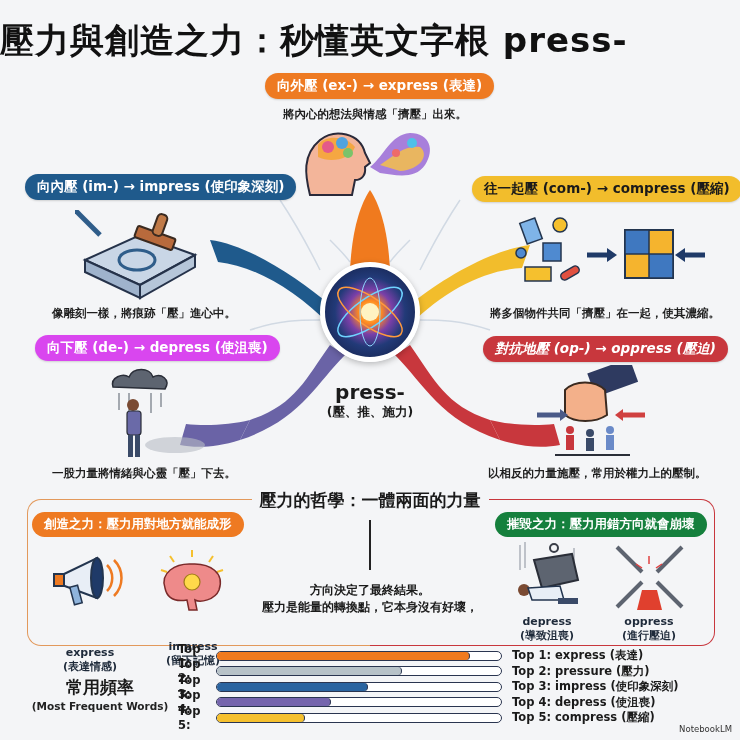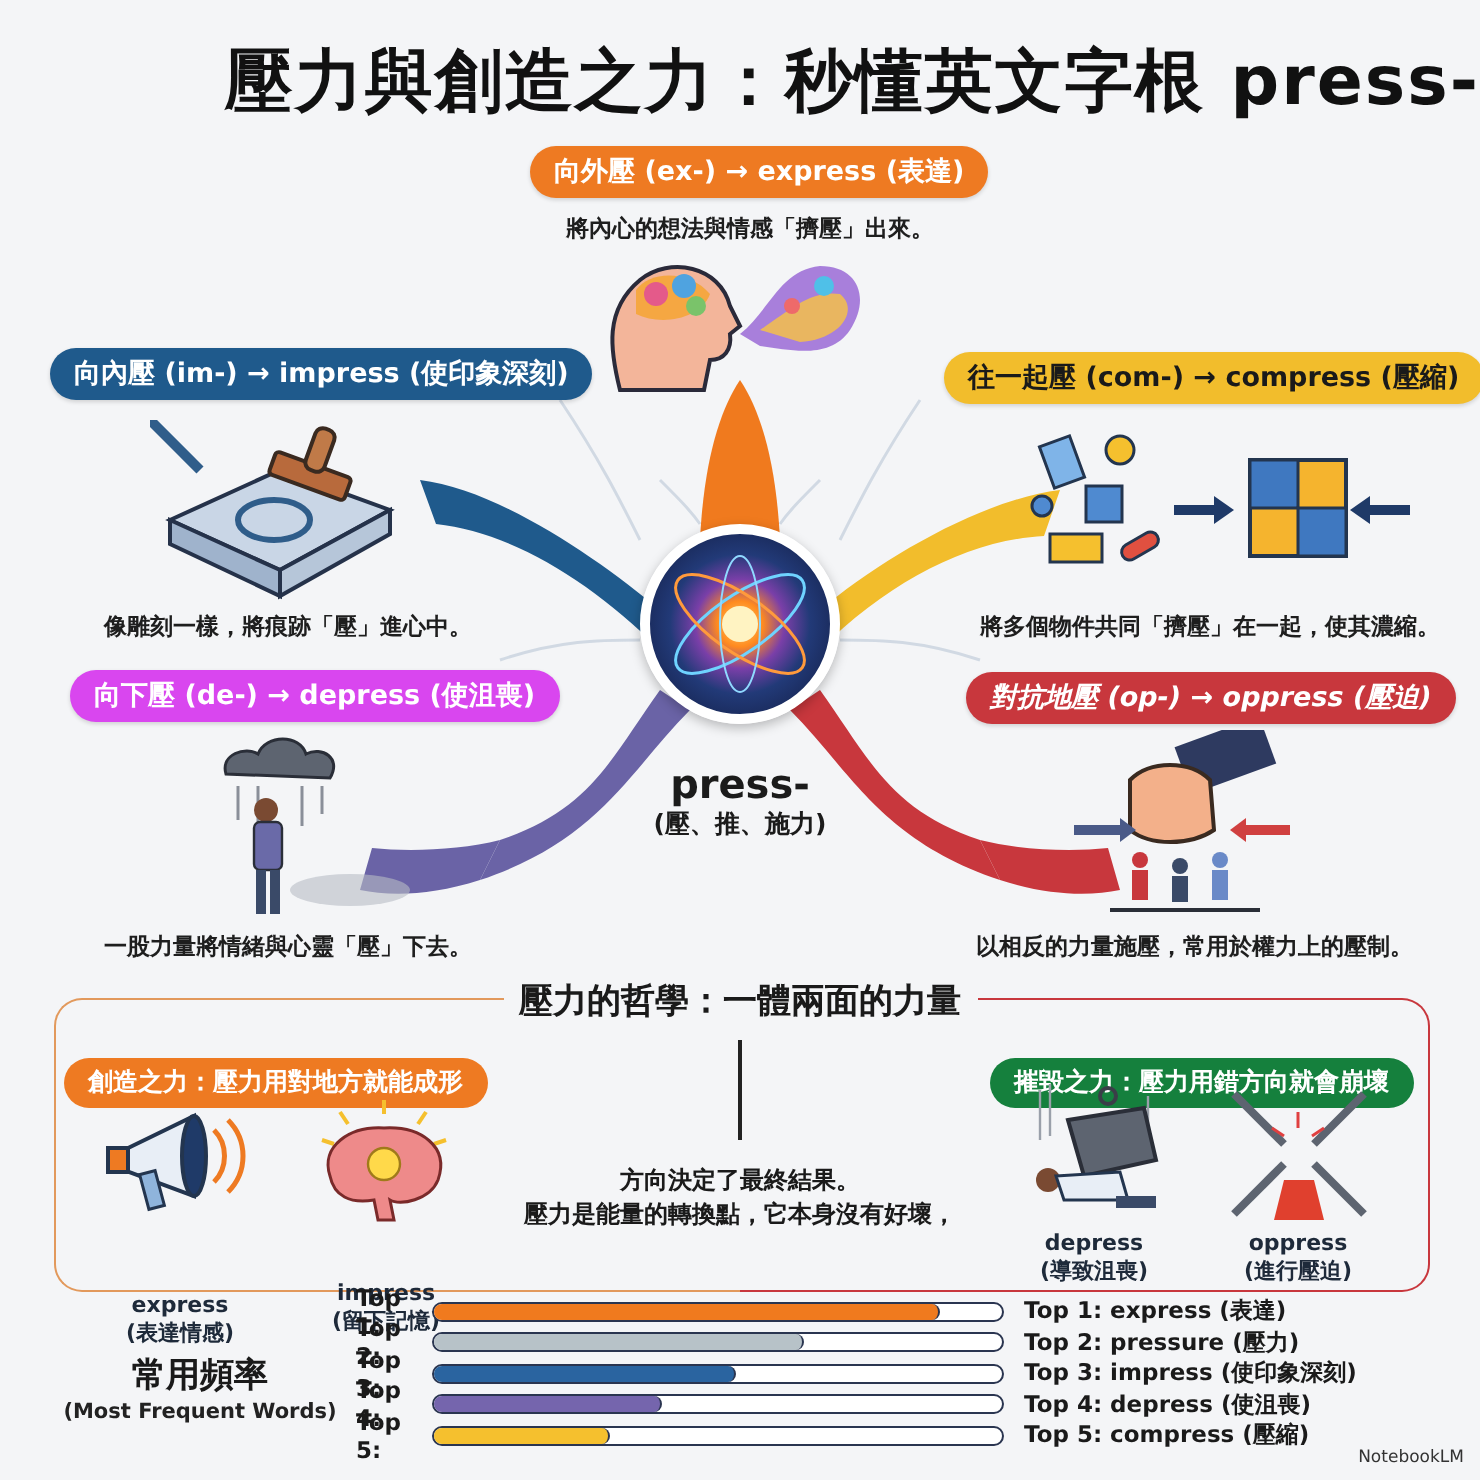--- a/index.html
+++ b/index.html
@@ -5,21 +5,21 @@
   * { box-sizing: border-box; margin: 0; padding: 0; }
   html, body { width: 740px; height: 740px; overflow: hidden; }
   body {
     background: #f4f5f7;
     font-family: "DejaVu Sans", "Liberation Sans", sans-serif;
     color: #1a1a1a;
     position: relative;
   }
   .abs { position: absolute; }
   .title {
-    left: 0; top: 18px; width: 740px; text-align: right;
+    left: 0; top: 18px; width: 740px; text-align: left;
     font-size: 34px; font-weight: bold; letter-spacing: 1px; color: #111;
   }
   .pill {
     position: absolute; color: #fff; font-size: 13.5px; font-weight: bold;
     padding: 4px 12px; border-radius: 16px; white-space: nowrap;
     box-shadow: 0 1px 2px rgba(0,0,0,0.15);
   }
   .desc {
     position: absolute; font-size: 11.5px; font-weight: bold; color: #1e1e1e; white-space: nowrap;
   }
@@ -40,21 +40,21 @@
   .phil-box {
     position: absolute; border: 1.5px solid; border-radius: 14px;
   }
   .phil-title {
     position: absolute; left: 0; top: 489px; width: 740px; text-align: center;
     font-size: 17px; font-weight: bold; color: #1a1a1a;
   }
   .phil-title span { background: #f4f5f7; padding: 0 8px; }
   .phil-pill {
     position: absolute; color: #fff; font-size: 12.5px; font-weight: bold;
-    padding: 4px 12px; border-radius: 14px; white-space: nowrap; margin-top: 17px;
+    padding: 4px 12px; border-radius: 14px; white-space: nowrap;
   }
   .icon-caption {
     position: absolute; text-align: center; font-size: 11px; font-weight: bold; color: #1e2a3a; line-height: 14px;
   }
   .center-note {
     position: absolute; left: 240px; top: 582px; width: 260px; text-align: center;
     font-size: 12px; font-weight: bold; line-height: 17px; color: #1a1a1a;
   }
   .vline { position: absolute; left: 369px; top: 520px; width: 2px; height: 50px; background: #222; }
   

